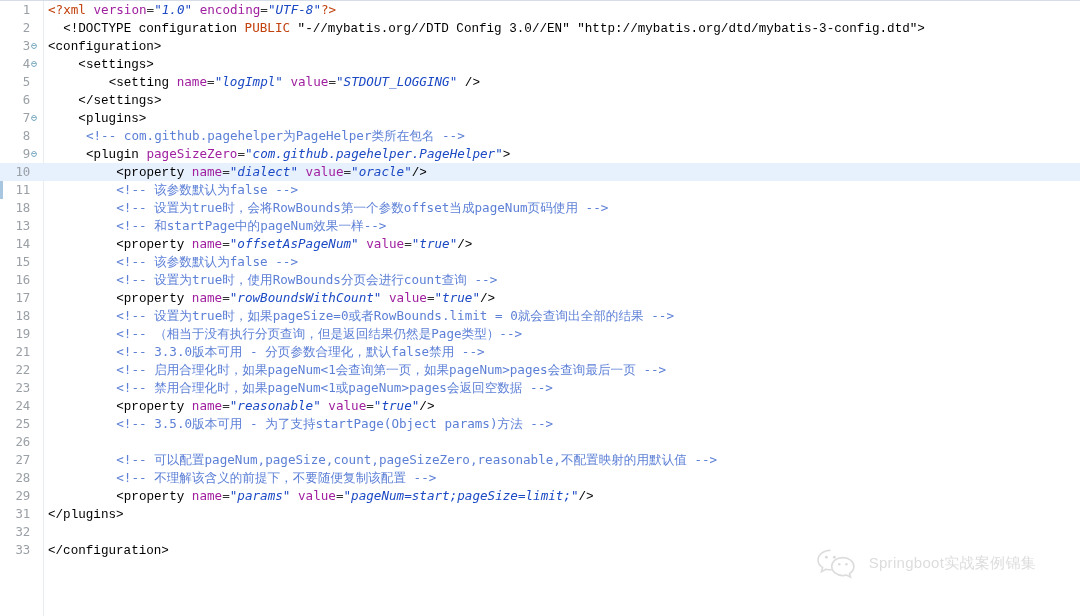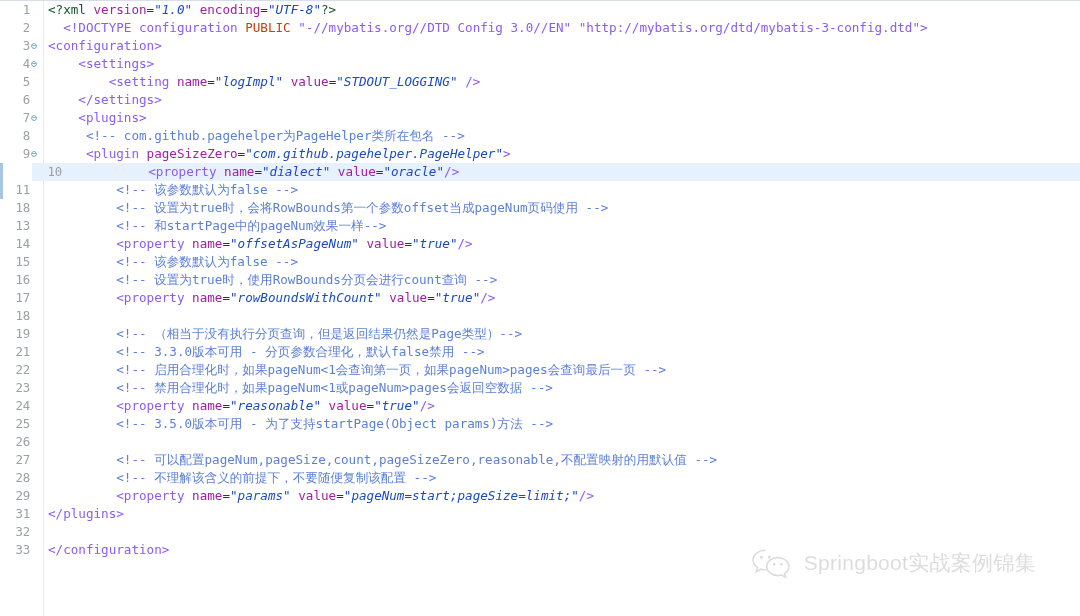--- a/index.html
+++ b/index.html
@@ -40,21 +40,20 @@
 
   .line {
     position: relative;
     height: 18.0px;
     line-height: 18.0px;
     white-space: pre;
     font-size: 12.6px;
   }
   .line.hl {
     background: #e7f0fd;
-    margin-left: 32px;
   }
 
   
   .gutter {
     position: absolute;
     left: 0;
     top: 0;
     width: 30px;
     height: 18px;
     text-align: right;
@@ -90,22 +89,22 @@
   }
 
   .code {
     position: absolute;
     left: 48px;
     top: 0;
     white-space: pre;
   }
 
   
-  .tag      { color: #8b5cf6; }          
-  .pi       { color: #14532d; }          
+  .tag      { color: #000000; font-family: Liberation Mono, monospace; }          
+  .pi       { color: #c2410c; }          
   .attr     { color: #a020a0; }          
   .val      { color: #1b49c4; font-style: italic; }  
   .plain    { color: #c2410c; }          
   .comment  { color: #5c7fd6; }
   .eq       { color: #333333; }
 
   
   .comment {
     font-family: "DejaVu Sans Mono", "Liberation Mono", "DejaVu Sans", monospace;
   }
@@ -117,21 +116,21 @@
     bottom: 36px;
     display: flex;
     align-items: center;
     gap: 10px;
     opacity: 0.30;
     pointer-events: none;
     user-select: none;
   }
   .watermark .wm-text {
     font-family: "Liberation Sans", "DejaVu Sans", sans-serif;
-    font-size: 21px;
+    font-size: 15px;
     color: #8d8d8d;
     letter-spacing: 0.3px;
     white-space: nowrap;
   }
   .wechat-icon { display: block; }
 </style>
 </head>
 <body>
 
 <div id="editor">
@@ -153,21 +152,21 @@
       <div class="line"><span class="gutter">8</span><span class="code"><span>     </span><span class="comment">&lt;!-- com.github.pagehelper为PageHelper类所在包名 --&gt;</span></span></div>
       <div class="line"><span class="gutter">9</span><span class="fold">⊖</span><span class="code"><span>     </span><span class="tag">&lt;plugin </span><span class="attr">pageSizeZero</span><span class="eq">=</span><span class="val">"com.github.pagehelper.PageHelper"</span><span class="tag">&gt;</span></span></div>
       <div class="line hl"><span class="gutter">10</span><span class="code"><span>         </span><span class="tag">&lt;property </span><span class="attr">name</span><span class="eq">=</span><span class="val">"dialect"</span><span class="tag"> </span><span class="attr">value</span><span class="eq">=</span><span class="val">"oracle"</span><span class="tag">/&gt;</span></span></div>
       <div class="line"><span class="gutter">11</span><span class="code"><span>         </span><span class="comment">&lt;!-- 该参数默认为false --&gt;</span></span></div>
       <div class="line"><span class="gutter">18</span><span class="code"><span>         </span><span class="comment">&lt;!-- 设置为true时，会将RowBounds第一个参数offset当成pageNum页码使用 --&gt;</span></span></div>
       <div class="line"><span class="gutter">13</span><span class="code"><span>         </span><span class="comment">&lt;!-- 和startPage中的pageNum效果一样--&gt;</span></span></div>
       <div class="line"><span class="gutter">14</span><span class="code"><span>         </span><span class="tag">&lt;property </span><span class="attr">name</span><span class="eq">=</span><span class="val">"offsetAsPageNum"</span><span class="tag"> </span><span class="attr">value</span><span class="eq">=</span><span class="val">"true"</span><span class="tag">/&gt;</span></span></div>
       <div class="line"><span class="gutter">15</span><span class="code"><span>         </span><span class="comment">&lt;!-- 该参数默认为false --&gt;</span></span></div>
       <div class="line"><span class="gutter">16</span><span class="code"><span>         </span><span class="comment">&lt;!-- 设置为true时，使用RowBounds分页会进行count查询 --&gt;</span></span></div>
       <div class="line"><span class="gutter">17</span><span class="code"><span>         </span><span class="tag">&lt;property </span><span class="attr">name</span><span class="eq">=</span><span class="val">"rowBoundsWithCount"</span><span class="tag"> </span><span class="attr">value</span><span class="eq">=</span><span class="val">"true"</span><span class="tag">/&gt;</span></span></div>
-      <div class="line"><span class="gutter">18</span></div>
+      <div class="line"><span class="gutter">18</span><span class="code"><span>         </span><span class="comment">&lt;!-- 设置为true时，如果pageSize=0或者RowBounds.limit = 0就会查询出全部的结果 --&gt;</span></span></div>
       <div class="line"><span class="gutter">19</span><span class="code"><span>         </span><span class="comment">&lt;!-- （相当于没有执行分页查询，但是返回结果仍然是Page类型）--&gt;</span></span></div>
       <div class="line"><span class="gutter">21</span><span class="code"><span>         </span><span class="comment">&lt;!-- 3.3.0版本可用 - 分页参数合理化，默认false禁用 --&gt;</span></span></div>
       <div class="line"><span class="gutter">22</span><span class="code"><span>         </span><span class="comment">&lt;!-- 启用合理化时，如果pageNum&lt;1会查询第一页，如果pageNum&gt;pages会查询最后一页 --&gt;</span></span></div>
       <div class="line"><span class="gutter">23</span><span class="code"><span>         </span><span class="comment">&lt;!-- 禁用合理化时，如果pageNum&lt;1或pageNum&gt;pages会返回空数据 --&gt;</span></span></div>
       <div class="line"><span class="gutter">24</span><span class="code"><span>         </span><span class="tag">&lt;property </span><span class="attr">name</span><span class="eq">=</span><span class="val">"reasonable"</span><span class="tag"> </span><span class="attr">value</span><span class="eq">=</span><span class="val">"true"</span><span class="tag">/&gt;</span></span></div>
       <div class="line"><span class="gutter">25</span><span class="code"><span>         </span><span class="comment">&lt;!-- 3.5.0版本可用 - 为了支持startPage(Object params)方法 --&gt;</span></span></div>
       <div class="line"><span class="gutter">26</span><span class="code"><span>         </span></span></div>
       <div class="line"><span class="gutter">27</span><span class="code"><span>         </span><span class="comment">&lt;!-- 可以配置pageNum,pageSize,count,pageSizeZero,reasonable,不配置映射的用默认值 --&gt;</span></span></div>
       <div class="line"><span class="gutter">28</span><span class="code"><span>         </span><span class="comment">&lt;!-- 不理解该含义的前提下，不要随便复制该配置 --&gt;</span></span></div>
       <div class="line"><span class="gutter">29</span><span class="code"><span>         </span><span class="tag">&lt;property </span><span class="attr">name</span><span class="eq">=</span><span class="val">"params"</span><span class="tag"> </span><span class="attr">value</span><span class="eq">=</span><span class="val">"pageNum=start;pageSize=limit;"</span><span class="tag">/&gt;</span></span></div>

